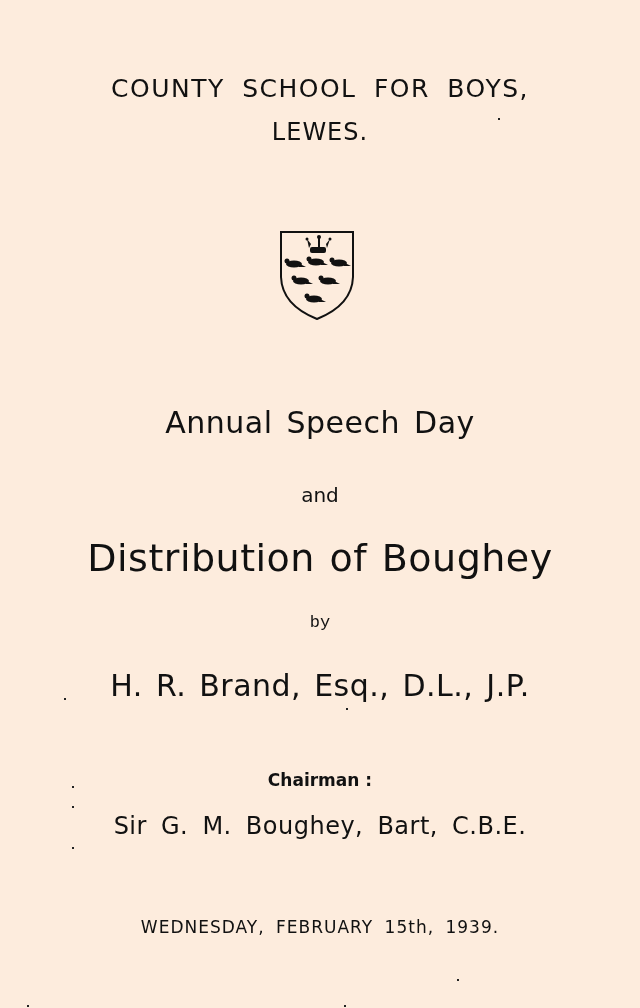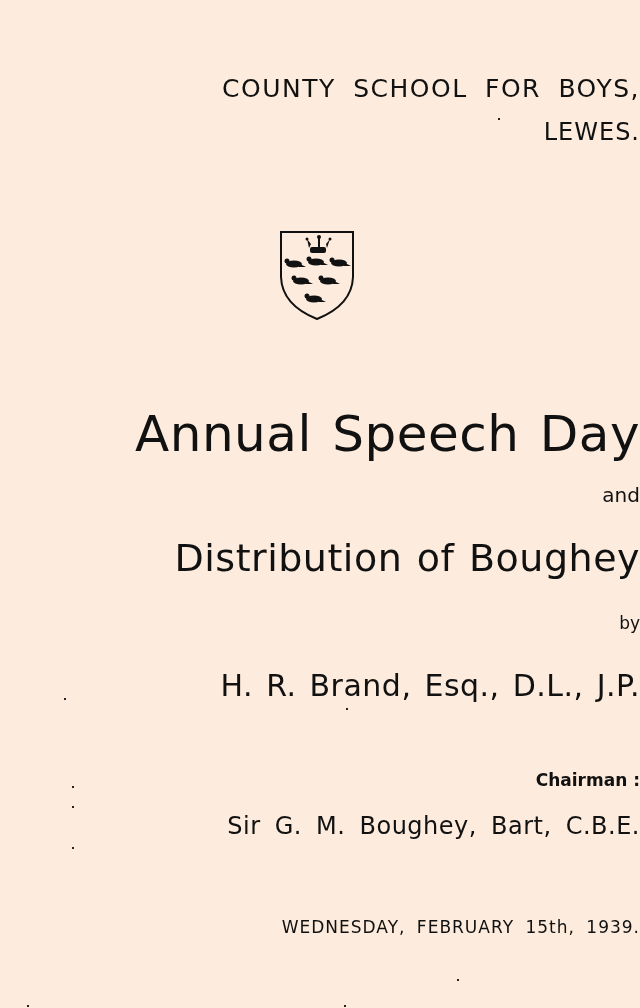--- a/index.html
+++ b/index.html
@@ -12,21 +12,21 @@
       background: #fdecdd;
       position: relative;
       overflow: hidden;
       font-family: "DejaVu Sans", sans-serif;
       color: #111;
     }
     .line {
       position: absolute;
       left: 0;
       width: 640px;
-      text-align: right;
+      text-align: center;
       white-space: nowrap;
     }
     .school {
       top: 74px;
       font-size: 25px;
       letter-spacing: 1.5px;
       word-spacing: 8px;
       left: 0;
     }
     .town {
@@ -36,37 +36,38 @@
     }
     .crest {
       position: absolute;
       left: 278px;
       top: 229px;
       width: 78px;
       height: 92px;
     }
     .title1 {
       top: 405px;
-      font-size: 50px;
+      font-size: 30px;
       letter-spacing: 0.5px;
       word-spacing: 4px;
     }
     .and {
       top: 483px;
       font-size: 20px;
     }
     .title2 {
       top: 536px;
       font-size: 38px;
       letter-spacing: 0.5px;
       word-spacing: 2px;
     }
     .by {
       top: 613px;
       font-size: 17px;
+      font-family: Liberation Mono, monospace;
     }
     .presenter {
       top: 668px;
       font-size: 30px;
       letter-spacing: 0.5px;
       word-spacing: 3px;
     }
     .chair-label {
       top: 770px;
       font-size: 17px;

